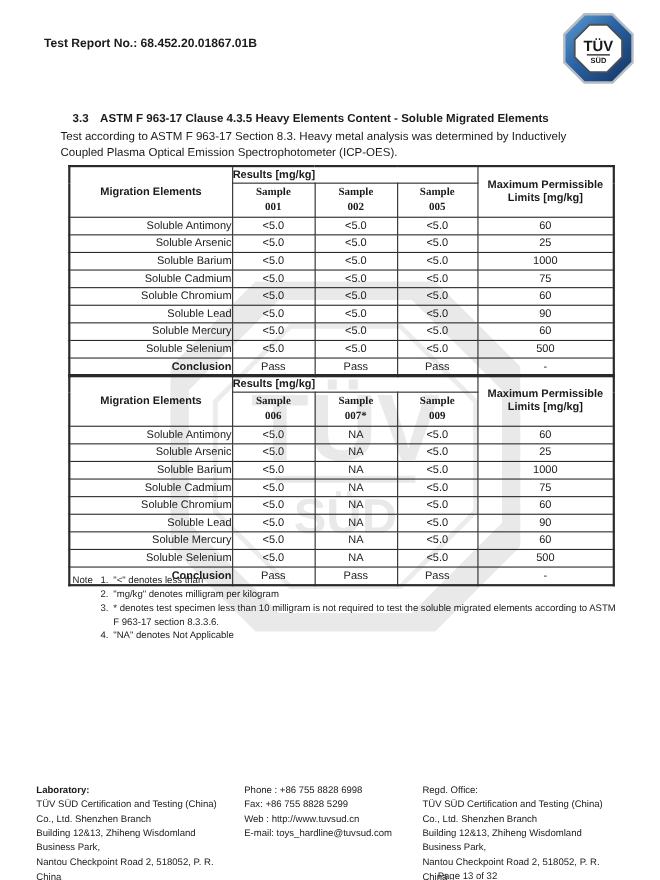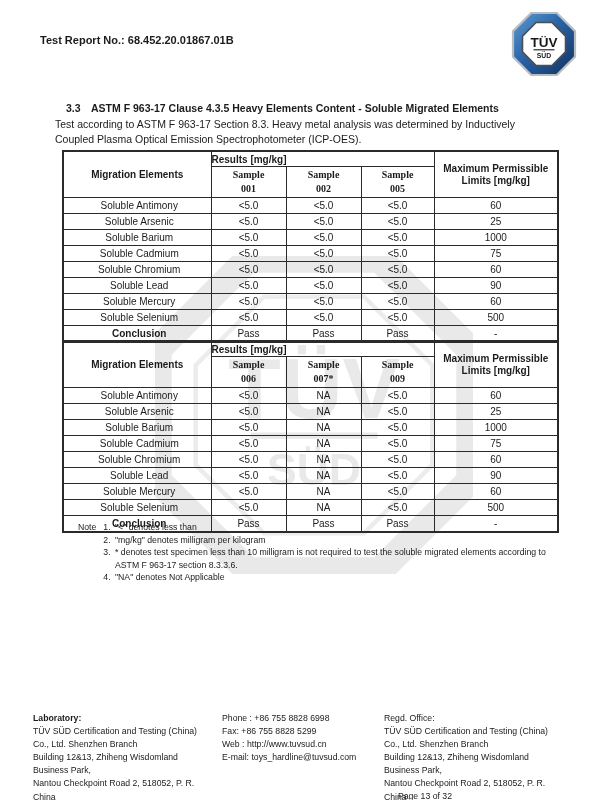--- a/index.html
+++ b/index.html
@@ -23,25 +23,25 @@
   table.rtable { border-collapse:collapse; table-layout:fixed; width:495px; background:transparent; }
   table.rtable { border:2px solid #2a2a2a; }
   table.rtable th, table.rtable td { border:1px solid #2a2a2a; padding:0; }
   col.c-el { width:148px; } col.c-s { width:75px; } col.c-s2 { width:73px; } col.c-lim { width:124px; }
   .th-el { text-align:center; padding-left:4px; font-size:10px; font-weight:bold; }
   .th-res { height:14px; text-align:left; font-size:10px; font-weight:bold; }
   .th-lim { text-align:center; font-size:10px; font-weight:bold; line-height:12px; padding:0 4px; }
   .th-s { height:30px; text-align:center; font-size:10px; font-weight:bold; vertical-align:middle; }
   .th-s div { line-height:14px;font-family:Liberation Serif, serif; }
   table.rtable td { height:15px; font-size:10px; line-height:13px; text-align:center; vertical-align:middle; }
-  table.rtable td.td-el { text-align:center; padding-left:4px; }
+  table.rtable td.td-el { text-align:right; padding-left:4px; }
   tr.row-bold td.td-el { font-weight:bold; }
   
   .notes { position:absolute; left:66px; top:521px; width:500px; z-index:2; font-size:8.7px; line-height:12.5px; display:flex; }
-  .note-label { width:20px; flex:none;margin-left:12px; }
+  .note-label { width:20px; flex:none; }
   .notes ol { margin:0; padding-left:15px; }
   .notes li { padding-left:2px; max-width:462px; }
   
   .footer { position:absolute; left:0; top:712px; width:480px; height:88px; z-index:2; font-size:8.7px; line-height:13.1px; }
   .f-col { position:absolute; top:0; white-space:nowrap; }
   .f-lab { left:33px; width:185px; }
   .f-contact { left:222px; width:160px; }
   .f-regd { left:384px; width:190px; }
   .f-bold { font-weight:bold; }
   .page-num { position:absolute; right:28px; top:78px; white-space:nowrap; }

